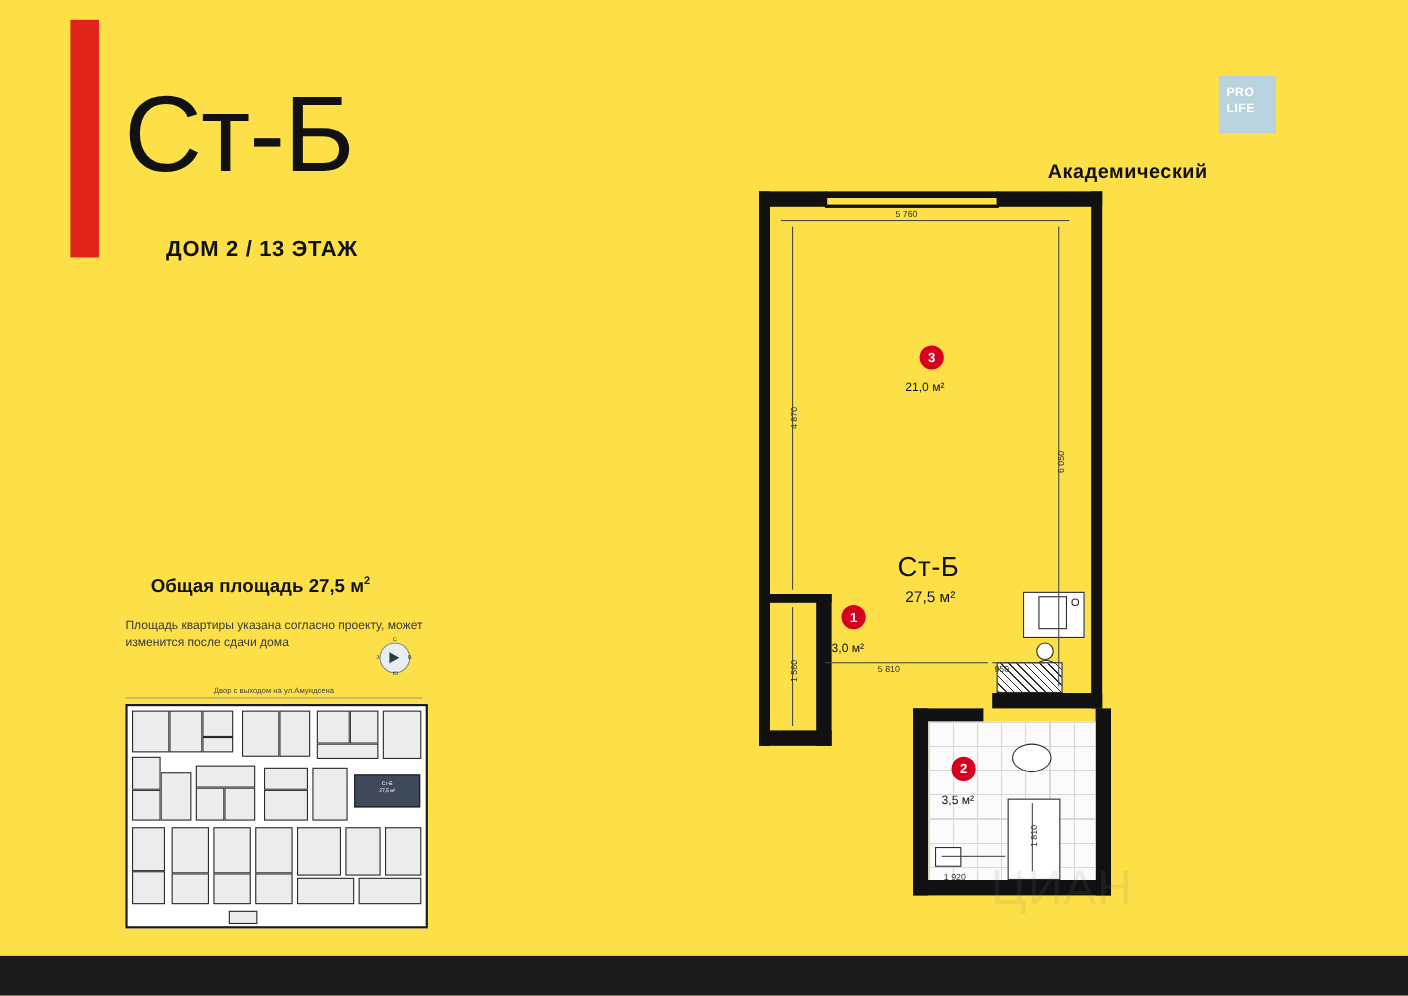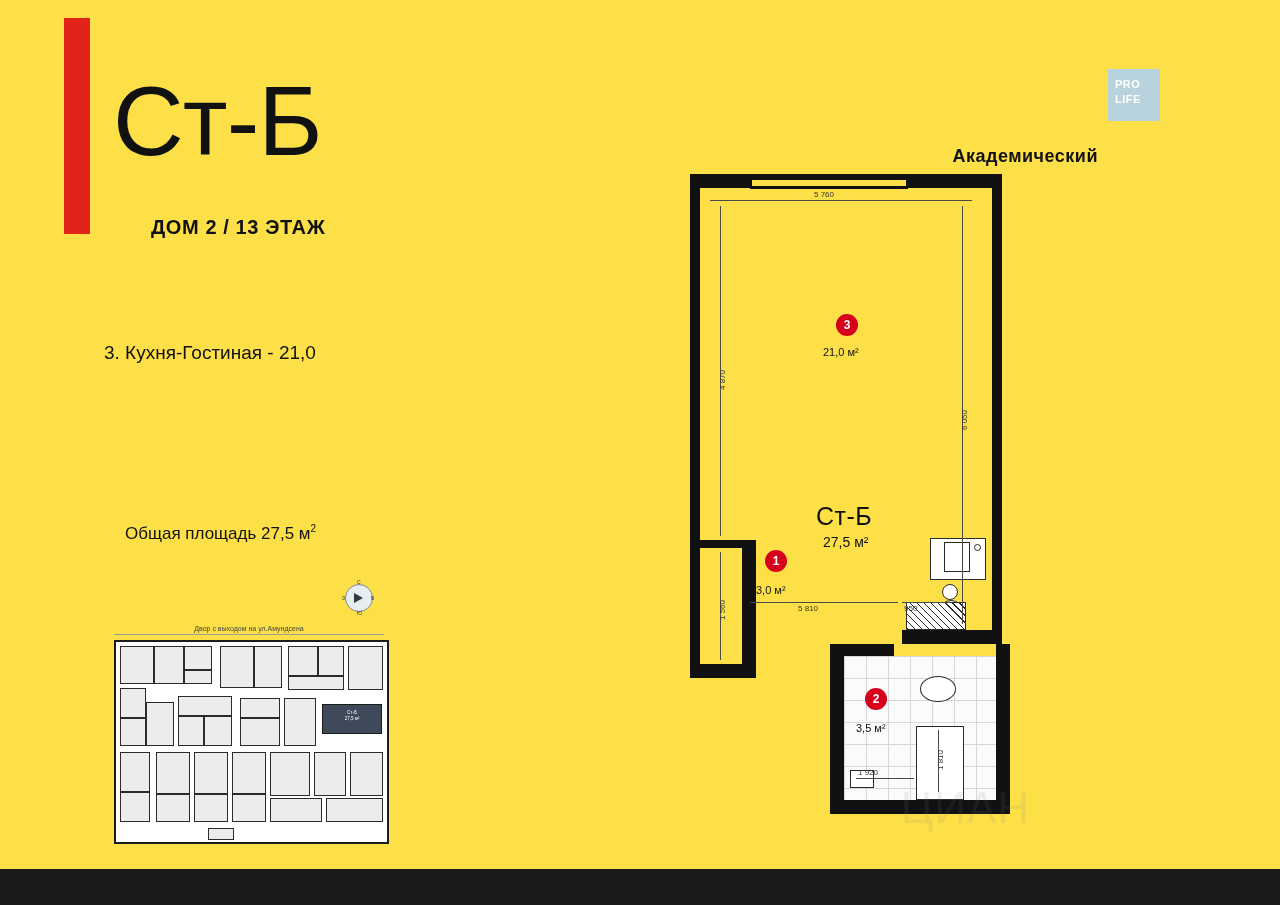--- a/index.html
+++ b/index.html
@@ -61,24 +61,24 @@
     position: absolute;
     left: 104px;
     top: 340px;
     font-size: 19px;
     line-height: 26px;
     color: #111111;
   }
   .rooms div { white-space: nowrap; }
   .total-area {
     position: absolute;
-    left: 125px;
+    left: 137px;
     top: 523px;
     font-size: 17px;
-    font-weight: normal;
+    font-weight: bold;
     color: #111111;
   }
   .total-area sup { font-size: 10px; }
   .disclaimer {
     position: absolute;
     left: 114px;
     top: 562px;
     width: 300px;
     font-size: 11px;
     line-height: 15px;
@@ -301,27 +301,27 @@
 <body>
 
 <div class="page">
 
   <div class="red-bar"></div>
 
   <div class="title">Ст-Б</div>
   <div class="subtitle">ДОМ 2 / 13 ЭТАЖ</div>
 
   <div class="rooms">
-    <div>3. Кухня-Гостиная - 21,0</div>
   </div>
 
   <div class="total-area">
     <span>Общая площадь 27,5 м</span><sup>2</sup>
   </div>
 
+  <div class="disclaimer">Площадь квартиры указана согласно проекту, может изменится после сдачи дома</div>
 
   <div class="compass">
     <div class="compass-circle"></div>
     <div class="compass-arrow"></div>
     <div class="compass-label cl-n">С</div>
     <div class="compass-label cl-e">В</div>
     <div class="compass-label cl-s">Ю</div>
     <div class="compass-label cl-w">З</div>
   </div>
 
@@ -434,21 +434,21 @@
     <div class="dim-line" style="left:272px; top:36px; width:1px; height:418px;"></div>
     <div class="dim-v" style="left:270px; top:260px;">6 050</div>
 
     <div class="dim-line" style="left:60px; top:432px; width:148px; height:1px;"></div>
     <div class="dim" style="left:108px; top:434px;">5 810</div>
 
     <div class="dim-line" style="left:212px; top:432px; width:48px; height:1px;"></div>
     <div class="dim" style="left:214px; top:434px;">950</div>
 
     <div class="dim-line" style="left:166px; top:608px; width:58px; height:1px;"></div>
-    <div class="dim" style="left:168px; top:598px;text-align:right;">1 920</div>
+    <div class="dim" style="left:168px; top:623px;text-align:right;">1 920</div>
 
     <div class="dim-line" style="left:248px; top:560px; width:1px; height:62px;"></div>
     <div class="dim-v" style="left:246px; top:600px;">1 810</div>
   </div>
 
   <div class="watermark">ЦИАН</div>
 
   <div class="bottom-bar"></div>
 </div>
 

